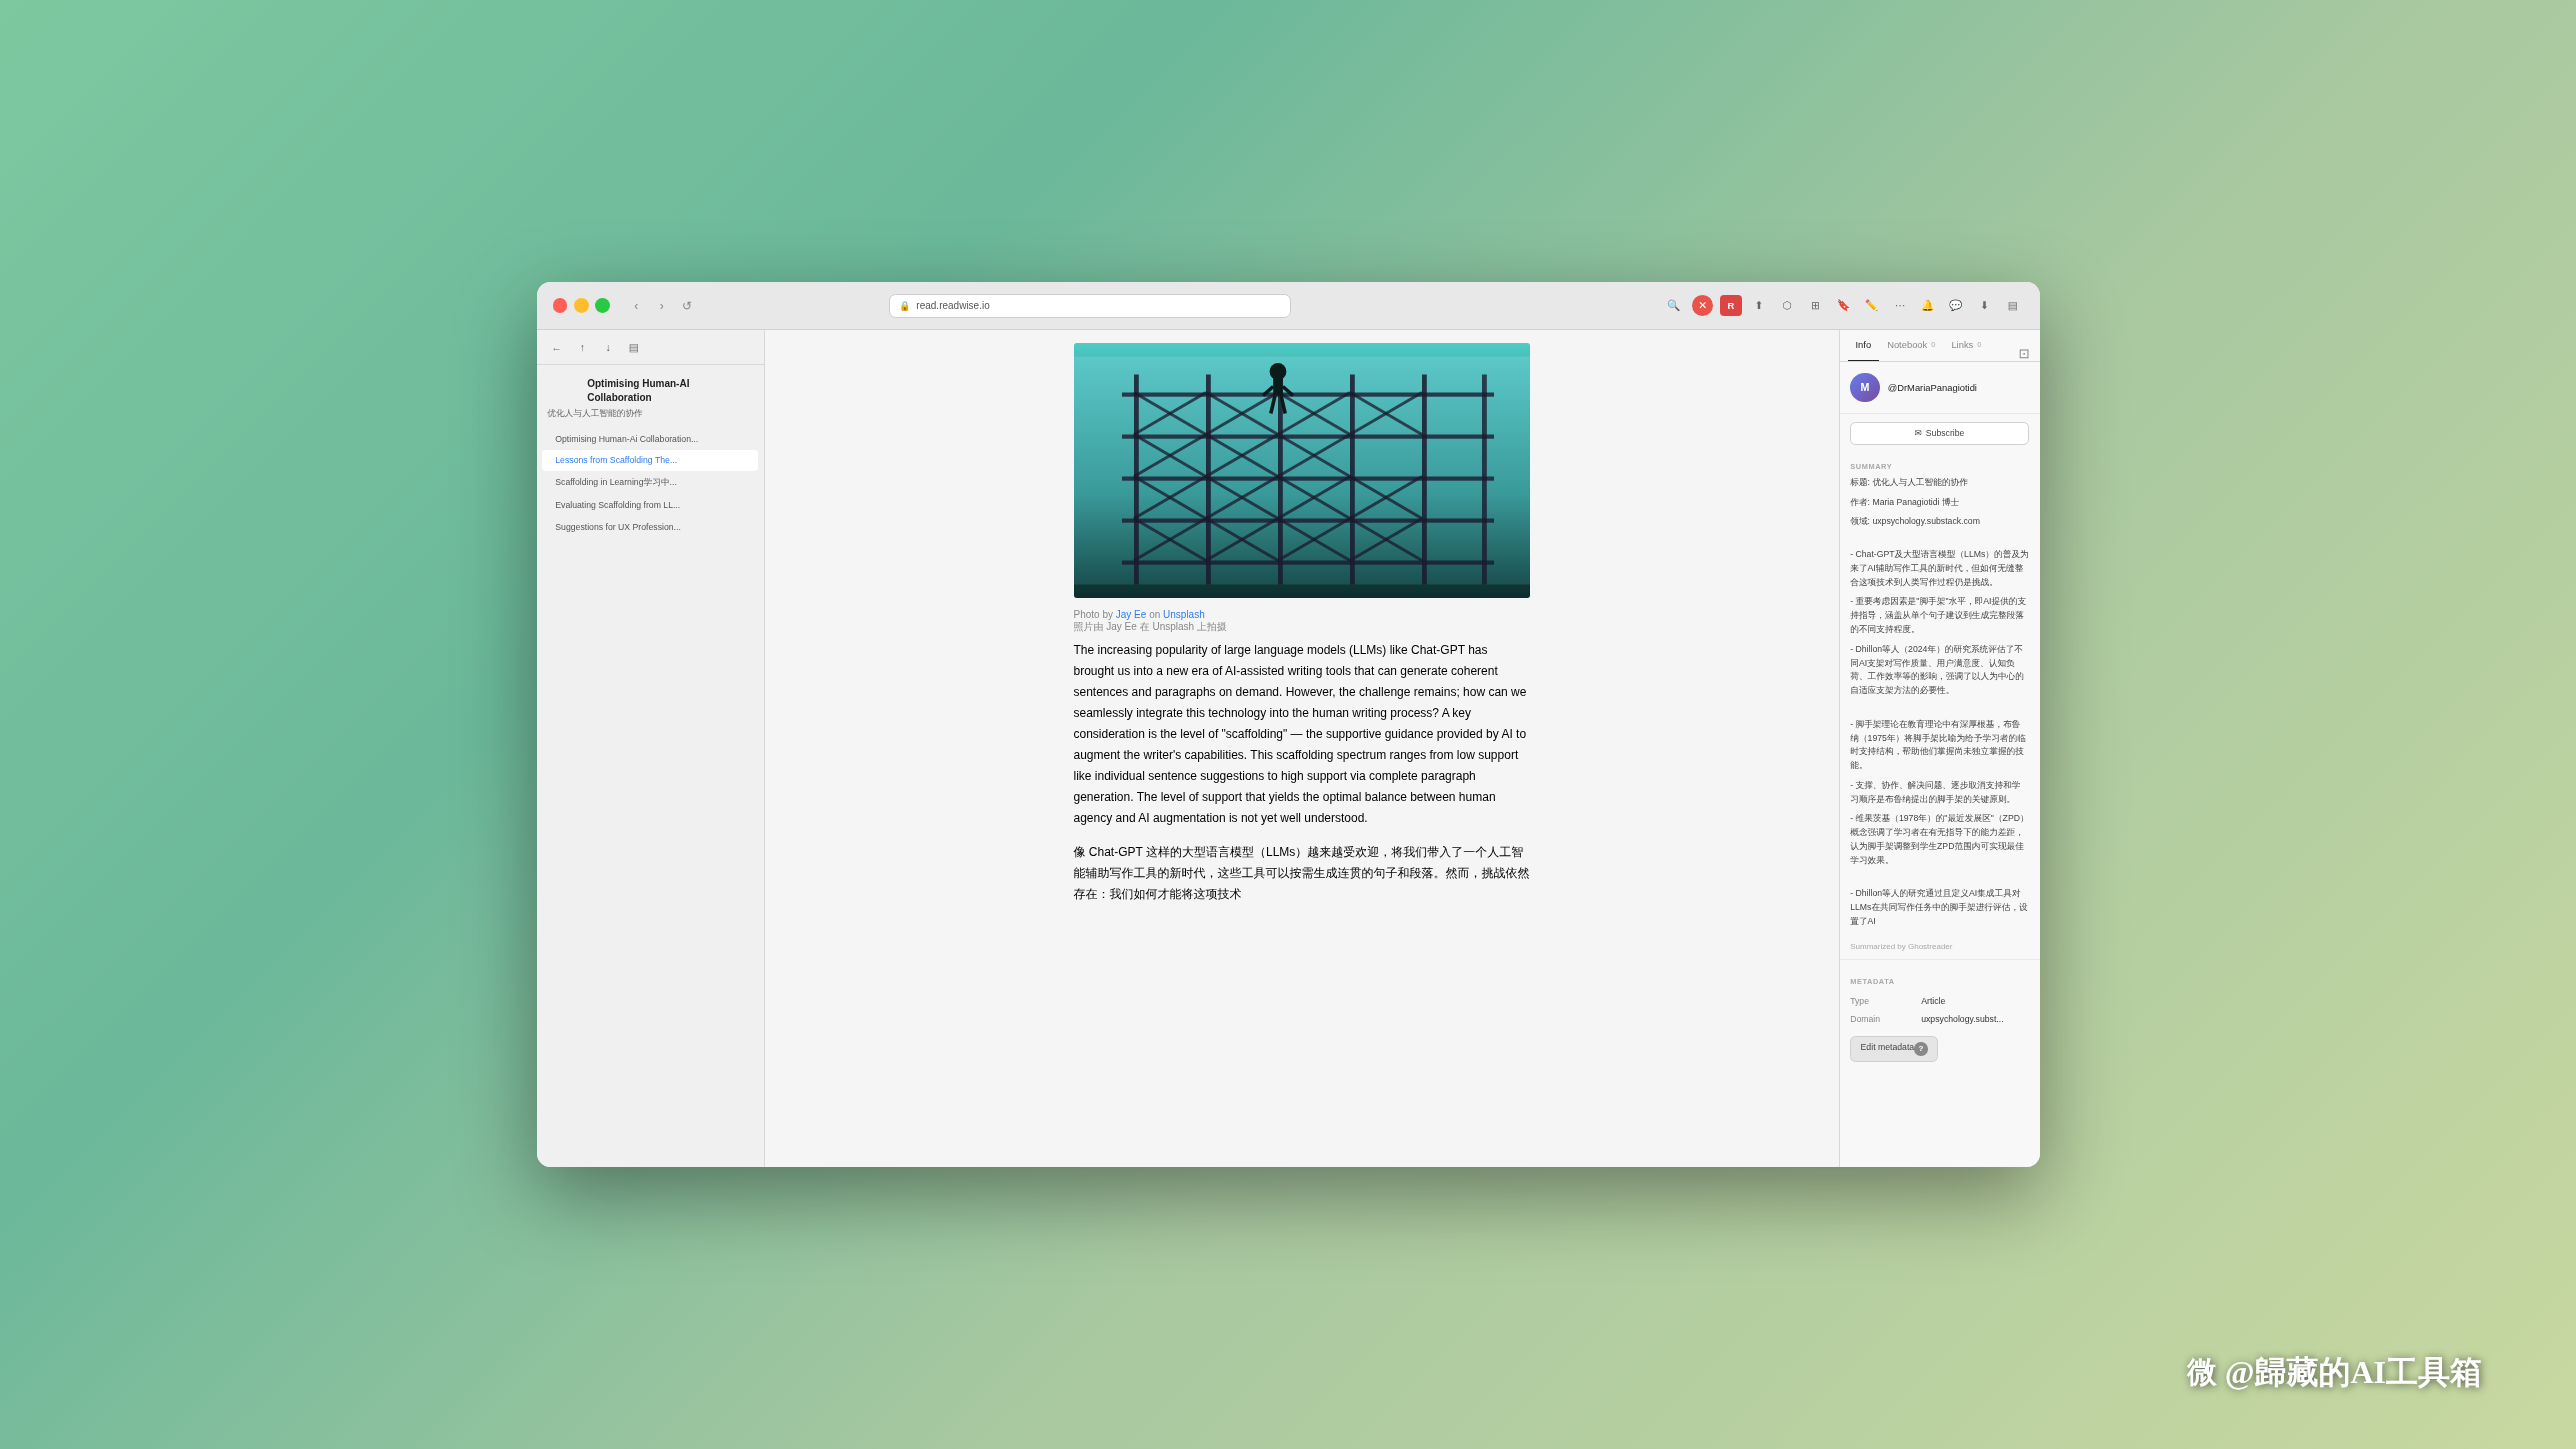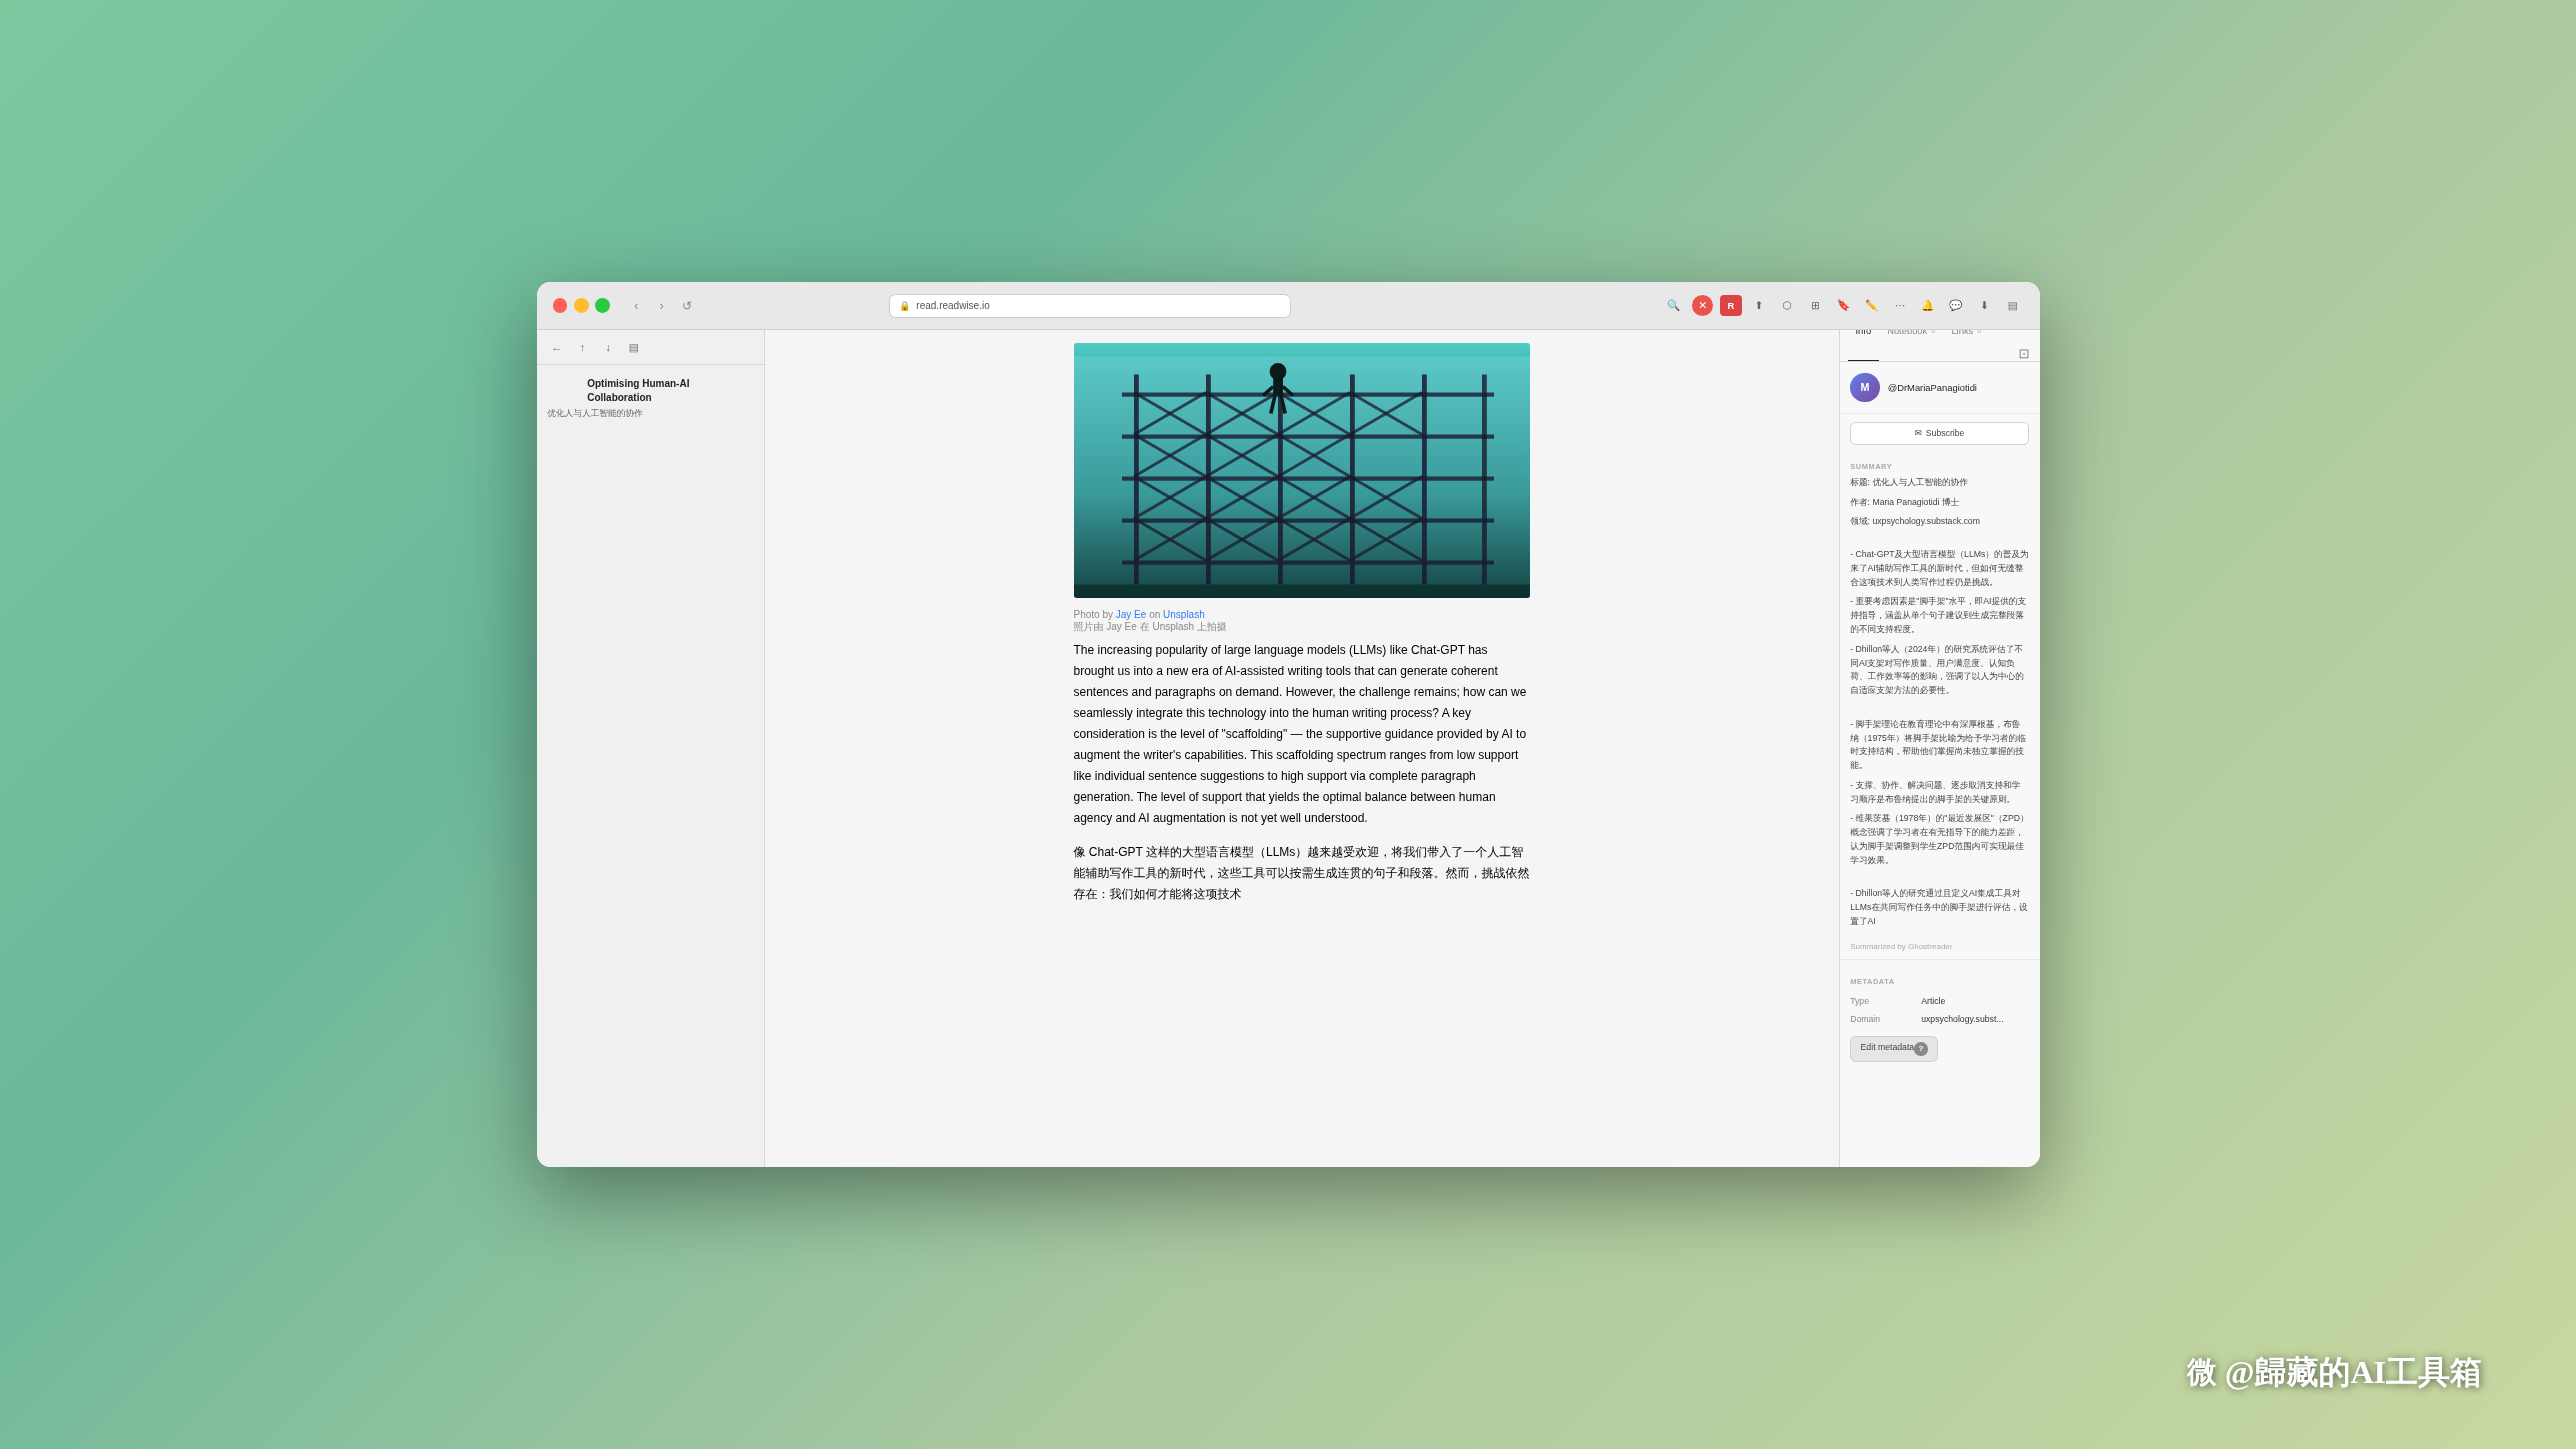--- a/index.html
+++ b/index.html
@@ -265,21 +265,21 @@
 
     .right-panel-tabs {
       display: flex;
       border-bottom: 0.7px solid #d8d8d8;
       padding: 0 8px;
       height: 32px;
       align-items: flex-end;
     }
 
     .rp-tab {
-      padding: 0 8px 24px;
+      padding: 0 8px 10px;
       font-size: 9.4px;
       font-weight: 500;
       color: #888;
       cursor: pointer;
       border-bottom: 1.3px solid transparent;
       display: flex;
       align-items: center;
       gap: 4px;
       justify-content: flex-end;
     }
@@ -478,20 +478,27 @@
       <div class="sidebar-top-bar">
         <button class="sidebar-btn">←</button>
         <button class="sidebar-btn">↑</button>
         <button class="sidebar-btn">↓</button>
         <button class="sidebar-btn">▤</button>
       </div>
       <div class="doc-title-section">
         <div class="doc-main-title">Optimising Human-AI Collaboration</div>
         <div class="doc-sub-title">优化人与人工智能的协作</div>
       </div>
+      <div class="toc-section">
+        <div class="toc-item">Optimising Human-Ai Collaboration...</div>
+        <div class="toc-item active">Lessons from Scaffolding The...</div>
+        <div class="toc-item">Scaffolding in Learning学习中...</div>
+        <div class="toc-item">Evaluating Scaffolding from LL...</div>
+        <div class="toc-item">Suggestions for UX Profession...</div>
+      </div>
     </div>
 
     <div class="reading-area-wrapper">
       <div class="article-content">
 
         <div class="hero-image">
           <svg class="scaffolding-svg" viewBox="0 0 760 380" xmlns="http://www.w3.org/2000/svg">
 
             <defs>
               <linearGradient id="skyGrad" x1="0%" y1="0%" x2="0%" y2="100%">

